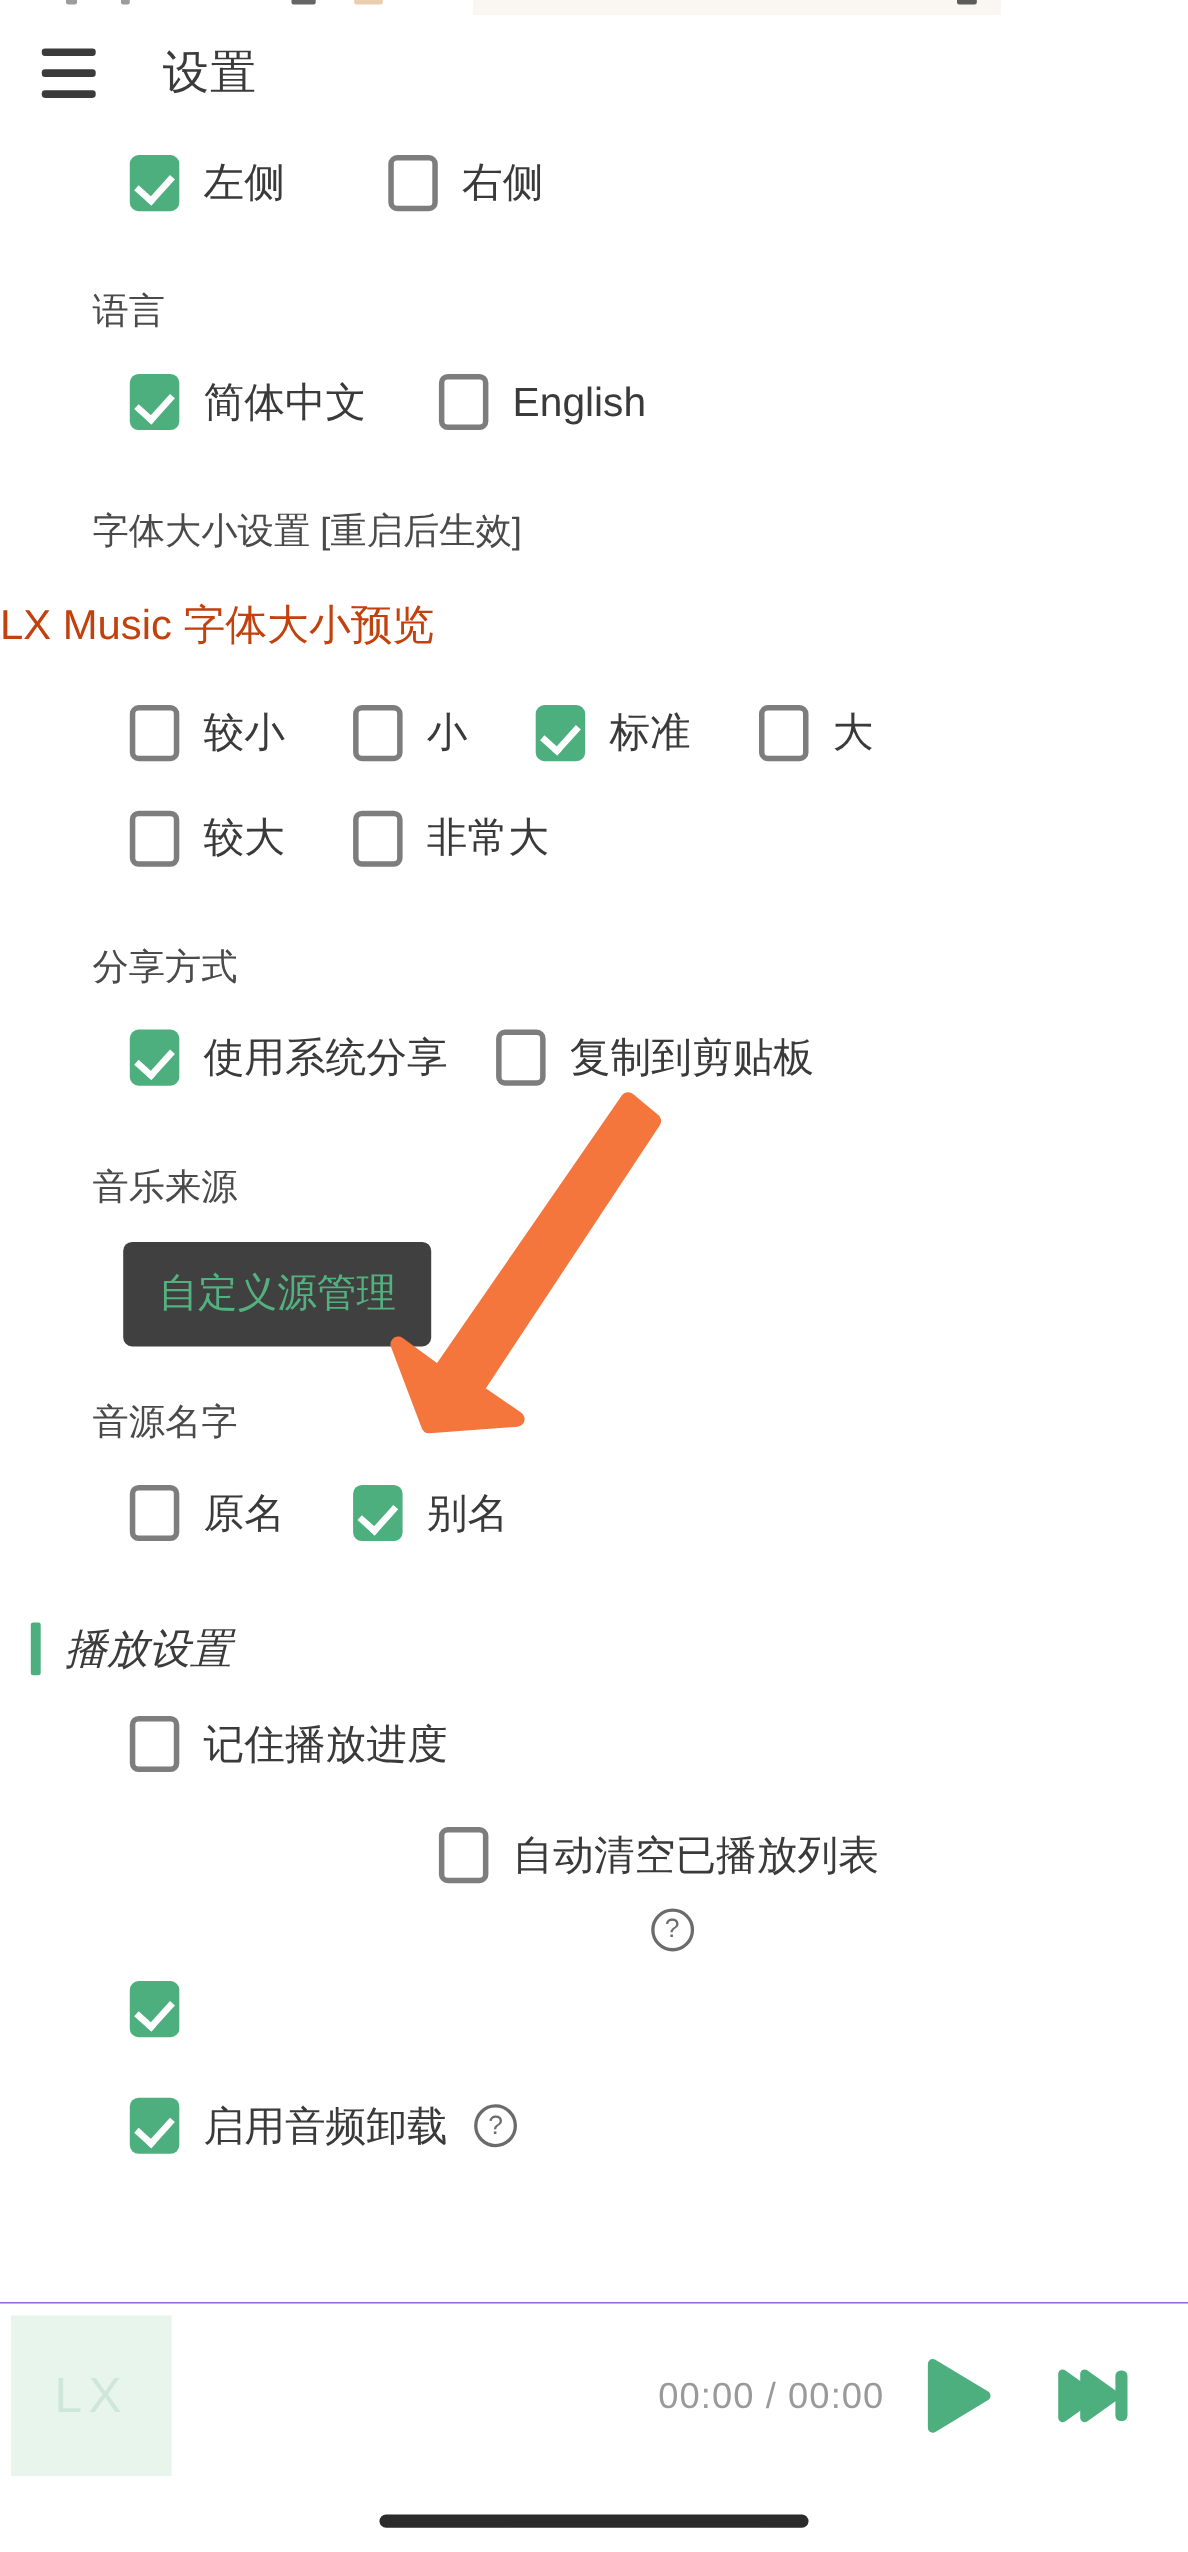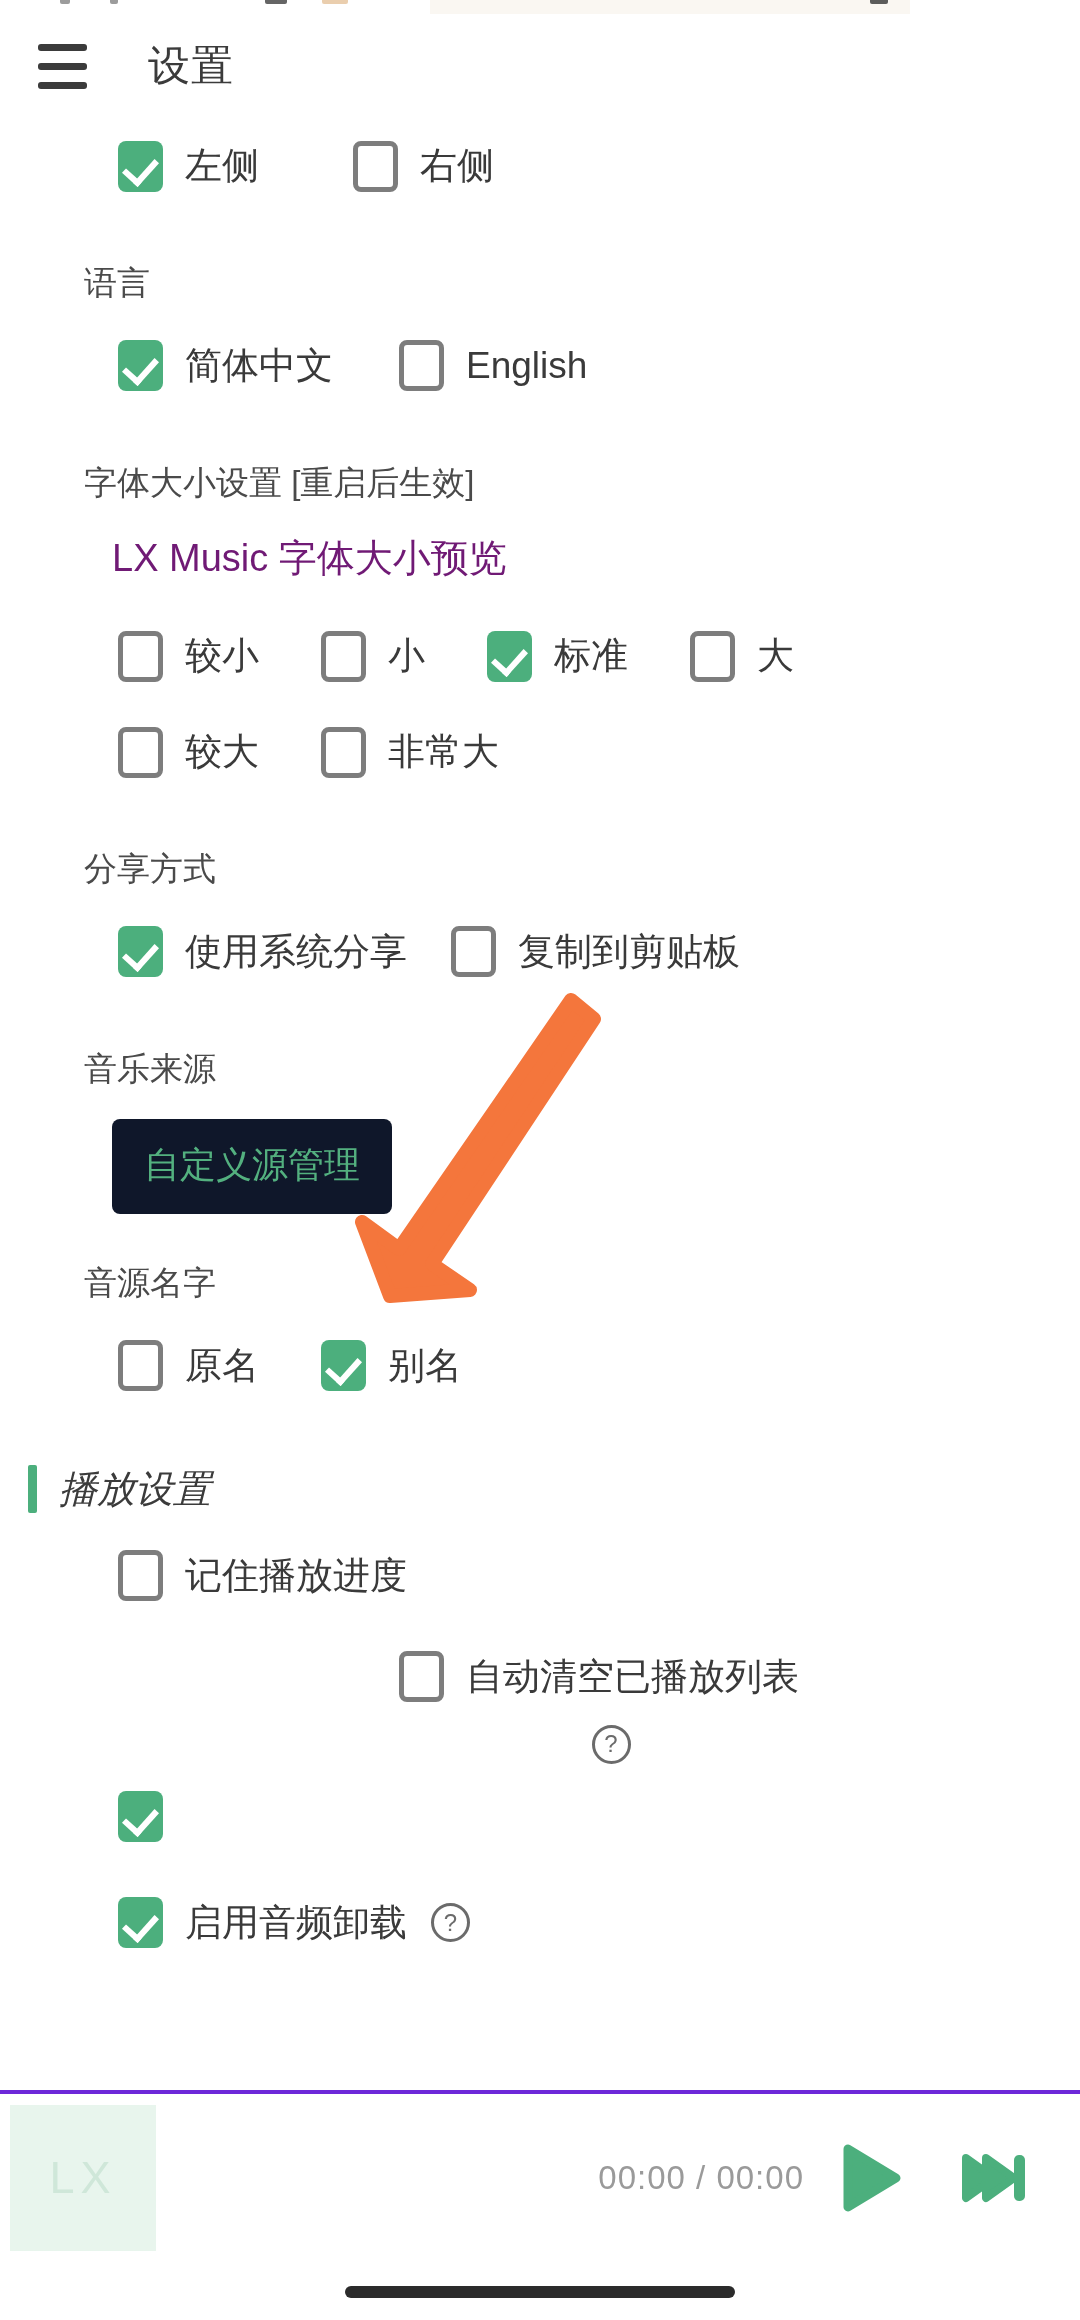--- a/index.html
+++ b/index.html
@@ -173,35 +173,34 @@
     font-size: 24px;
     color: #6b6b6b;
     line-height: 1;
     flex: none;
     cursor: pointer;
   }
 
   
   .preview-text {
     font-size: 38px;
-    color: #701a75;
-    padding-left: 112px;
-    margin-top: 26px;
+    color: #c2410c;
+    margin-top: 36px;
     margin-bottom: 24px;
   }
 
   
   .action-wrap {
     padding-left: 112px;
     margin-top: 26px;
     margin-bottom: 6px;
   }
   .action-btn {
     display: inline-block;
-    background: #0f172a;
+    background: #404040;
     color: #53b07f;
     font-size: 36px;
     padding: 22px 32px 24px 32px;
     border-radius: 8px;
     cursor: pointer;
     border: none;
     font-family: Liberation Mono, monospace;
   }
 
   
@@ -214,21 +213,21 @@
   }
 
   
   .player {
     position: absolute;
     left: 0;
     bottom: 58px;
     width: 1080px;
     height: 168px;
     background: #ffffff;
-    border-top: 4px solid #6d28d9;
+    border-top: 1px solid #6d28d9;
     display: flex;
     align-items: center;
   }
   .player-cover {
     width: 146px;
     height: 146px;
     margin-left: 10px;
     background: #e8f5ed;
     display: flex;
     align-items: center;

